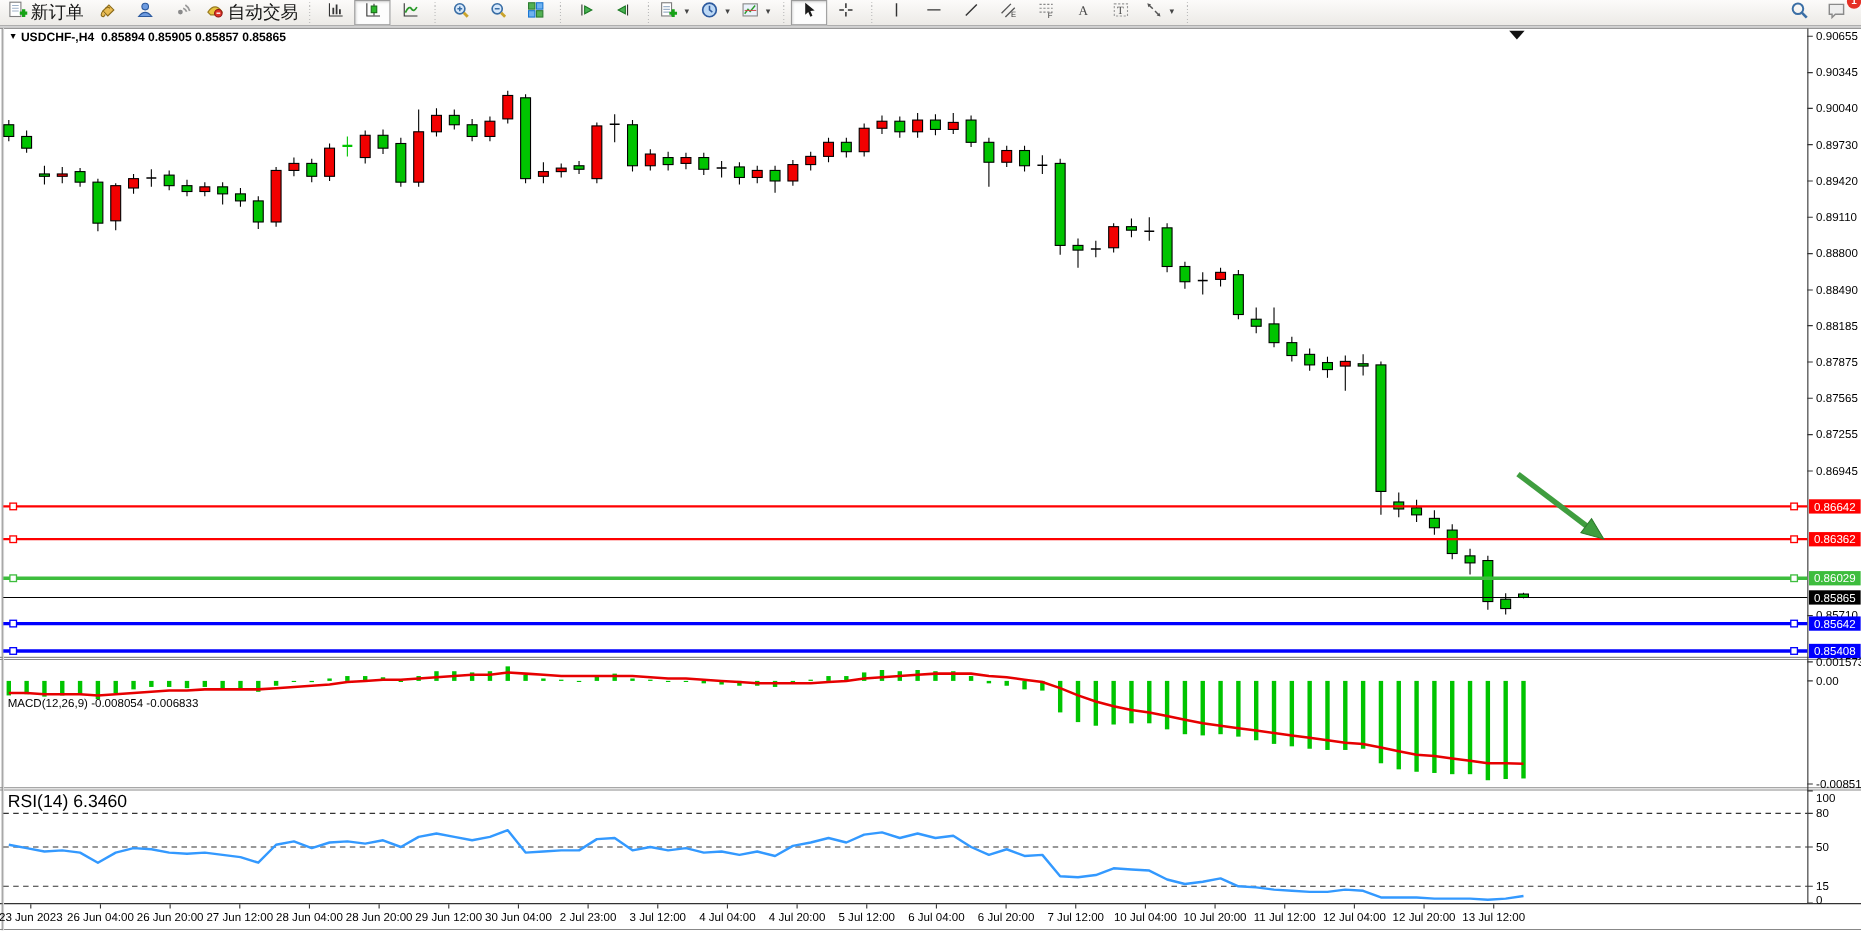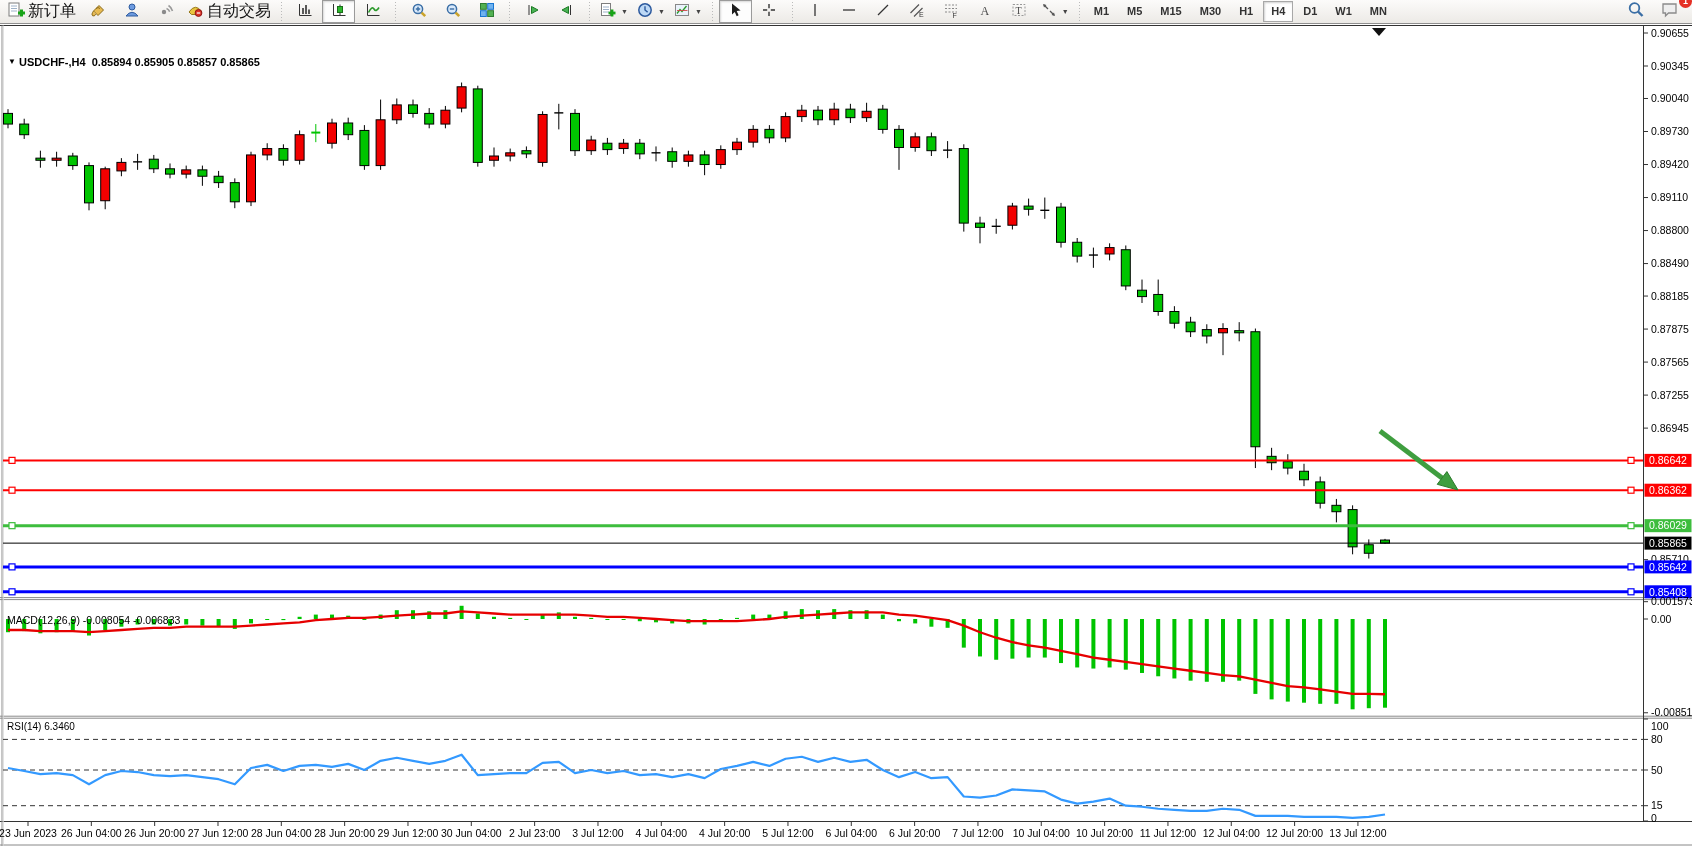--- a/index.html
+++ b/index.html
@@ -16,23 +16,23 @@
     background-size:1px 100%;background-repeat:no-repeat;background-position:center;}
   .caret{font-size:7px;color:#444;margin-left:2px;}
   .tf{font-size:11px;font-weight:700;color:#333;padding:2px 7px;border:1px solid transparent;height:15px;line-height:15px;}
   .tf.active{background:#fefefe;border:1px solid #a8a8a8;box-shadow:inset 1px 1px 2px rgba(0,0,0,.18);}
   .spacer{flex:1;}
   .chat-wrap{position:relative;margin-right:2px;}
   .badge{position:absolute;top:-6px;right:-7px;background:#e53025;color:#fff;font-size:9px;
     font-weight:700;width:13px;height:13px;border-radius:50%;text-align:center;line-height:13px;}
   #chart-svg{position:absolute;left:0;top:25px;}
   .overlay-label{position:absolute;font-size:11px;color:#000;white-space:pre;}
-  #chart-title{left:8px;top:28px;font-weight:700;margin-top:28px;}
-  #macd-label{left:7px;top:614px;font-size:10.5px;}
-  #rsi-label{left:7px;top:721px;font-size:10px;}
+  #chart-title{left:8px;top:28px;font-weight:700;}
+  #macd-label{left:7px;top:634px;font-size:10.5px;}
+  #rsi-label{left:7px;top:721px;font-size:16px;}
 </style>
 </head>
 <body>
 
 <div class="toolbar">
   <div class="tbtn">
     <span>
       <svg width="17" height="16">
           <rect x="1" y="1" width="10" height="13" fill="#fff" stroke="#7d7d7d"></rect>
           <line x1="3" y1="4" x2="9" y2="4" stroke="#9fb2c8"></line>
@@ -257,31 +257,20 @@
   <div class="tbtn">
     <span>
       <svg width="16" height="16">
           <path d="M3 3 l4 4 M13 13 l-4 -4" stroke="#555" stroke-width="1.3"></path>
           <path d="M2 2 l3.5 1 -2.5 2.5 Z M14 14 l-1 -3.5 -2.5 2.5 Z" fill="#555"></path>
         </svg>
     </span>
     <span class="caret">▼</span>
   </div>
   <div class="sep"></div>
-  <div id="tfGroup" style="display:flex;align-items:center;gap:2px;">
-      <div class="tf">M1</div>
-      <div class="tf">M5</div>
-      <div class="tf">M15</div>
-      <div class="tf">M30</div>
-      <div class="tf">H1</div>
-      <div class="tf active">H4</div>
-      <div class="tf">D1</div>
-      <div class="tf">W1</div>
-      <div class="tf">MN</div>
-    </div>
   <div class="spacer"></div>
   <div class="tbtn">
     <span>
       <svg width="18" height="17">
           <circle cx="7.5" cy="7" r="4.8" fill="none" stroke="#3a6ea5" stroke-width="1.8"></circle>
           <line x1="11" y1="10.5" x2="15.5" y2="15" stroke="#3a6ea5" stroke-width="2.4"></line>
         </svg>
     </span>
   </div>
   <div class="tbtn chat-wrap">

